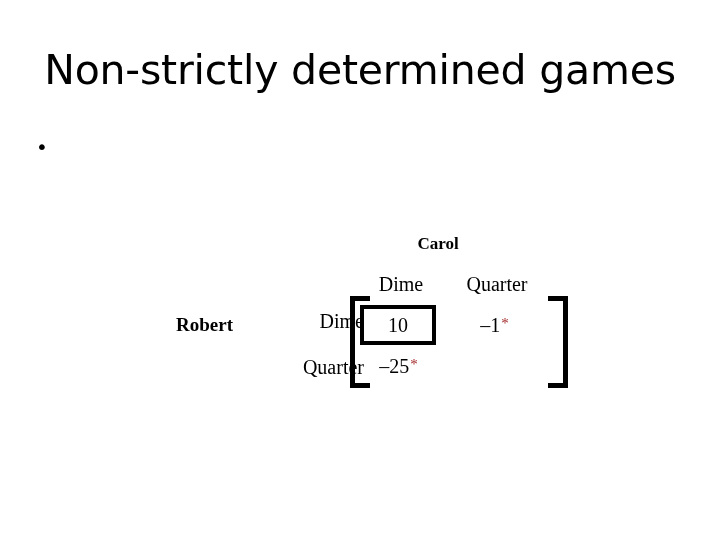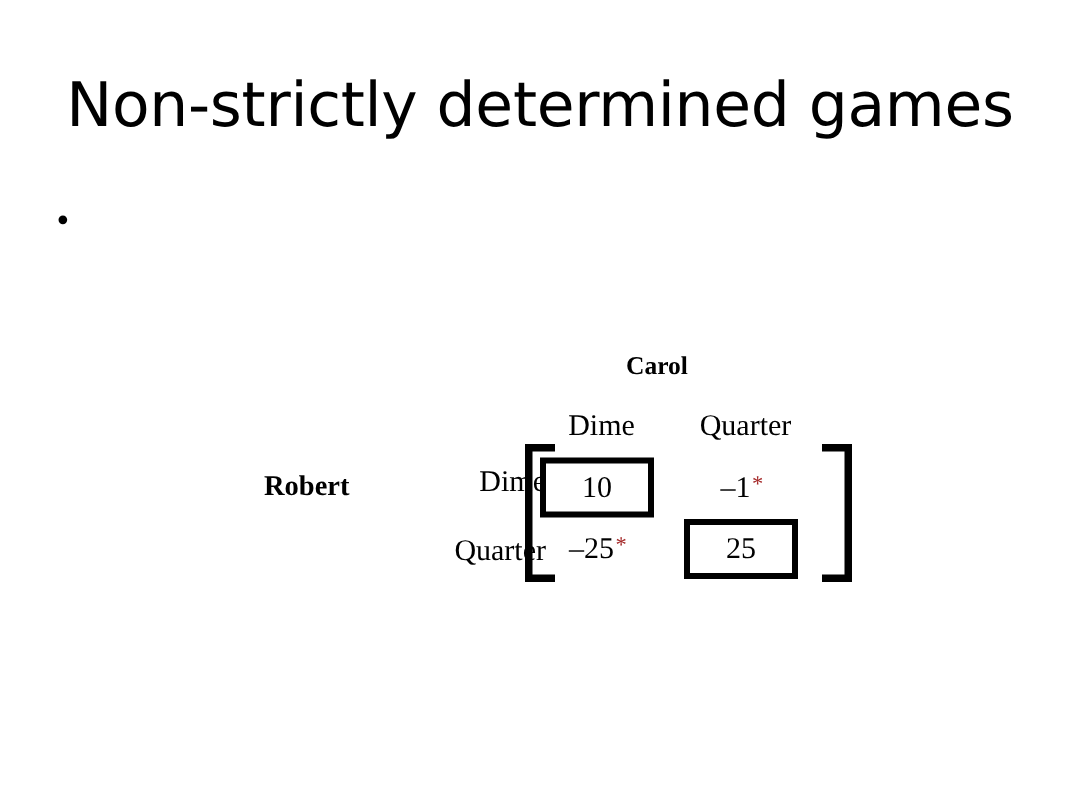--- a/index.html
+++ b/index.html
@@ -214,19 +214,15 @@
     <div class="cell cell-r0c1">
       <span class="cell-value">–1</span>
       <span class="star" style="color: rgb(165, 42, 42);">*</span>
     </div>
 
     <div class="cell cell-r1c0">
       <span class="cell-value">–25</span>
       <span class="star" style="color: rgb(165, 42, 42);">*</span>
     </div>
 
-    <div class="cell cell-r1c1 boxed">
-      <span class="cell-value">25</span>
-
-    </div>
 
   </div>
 </div>
 
 </body></html>

